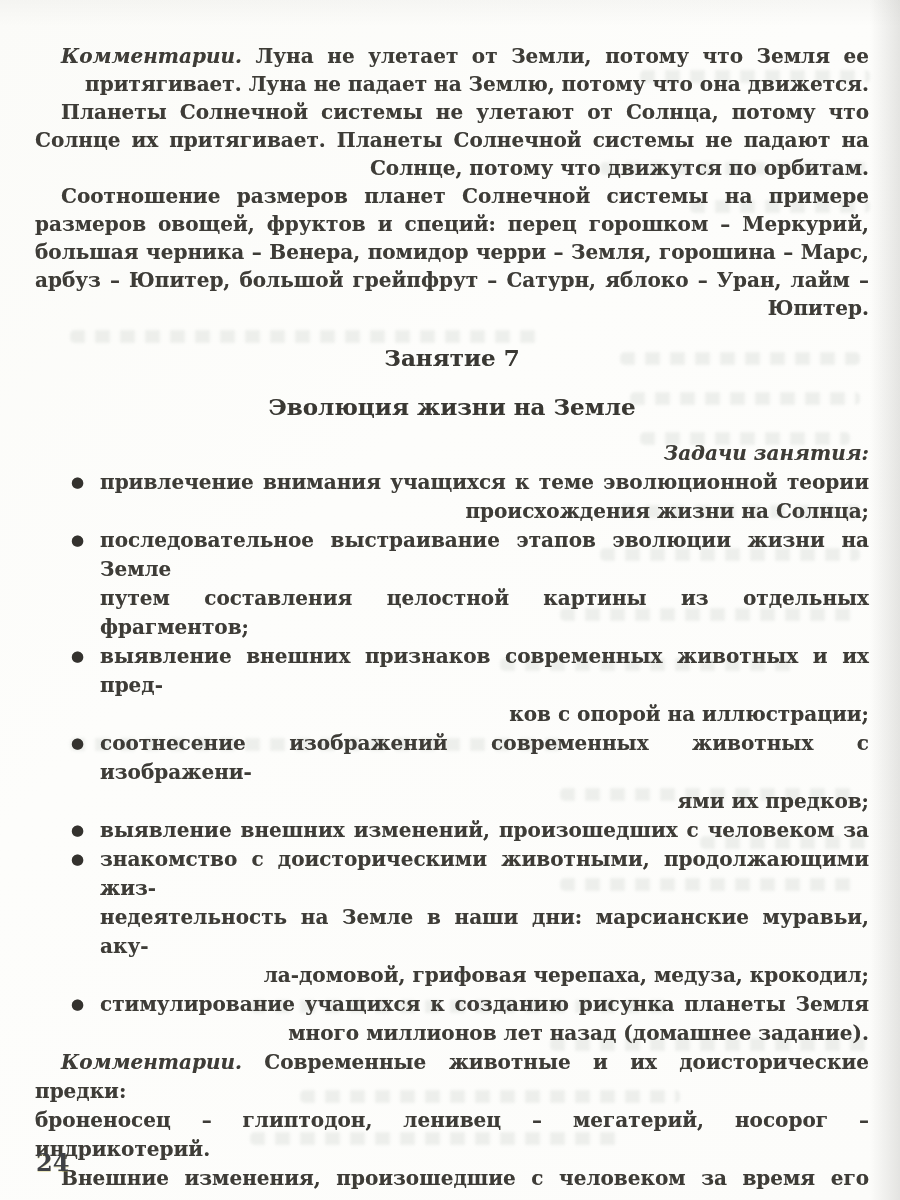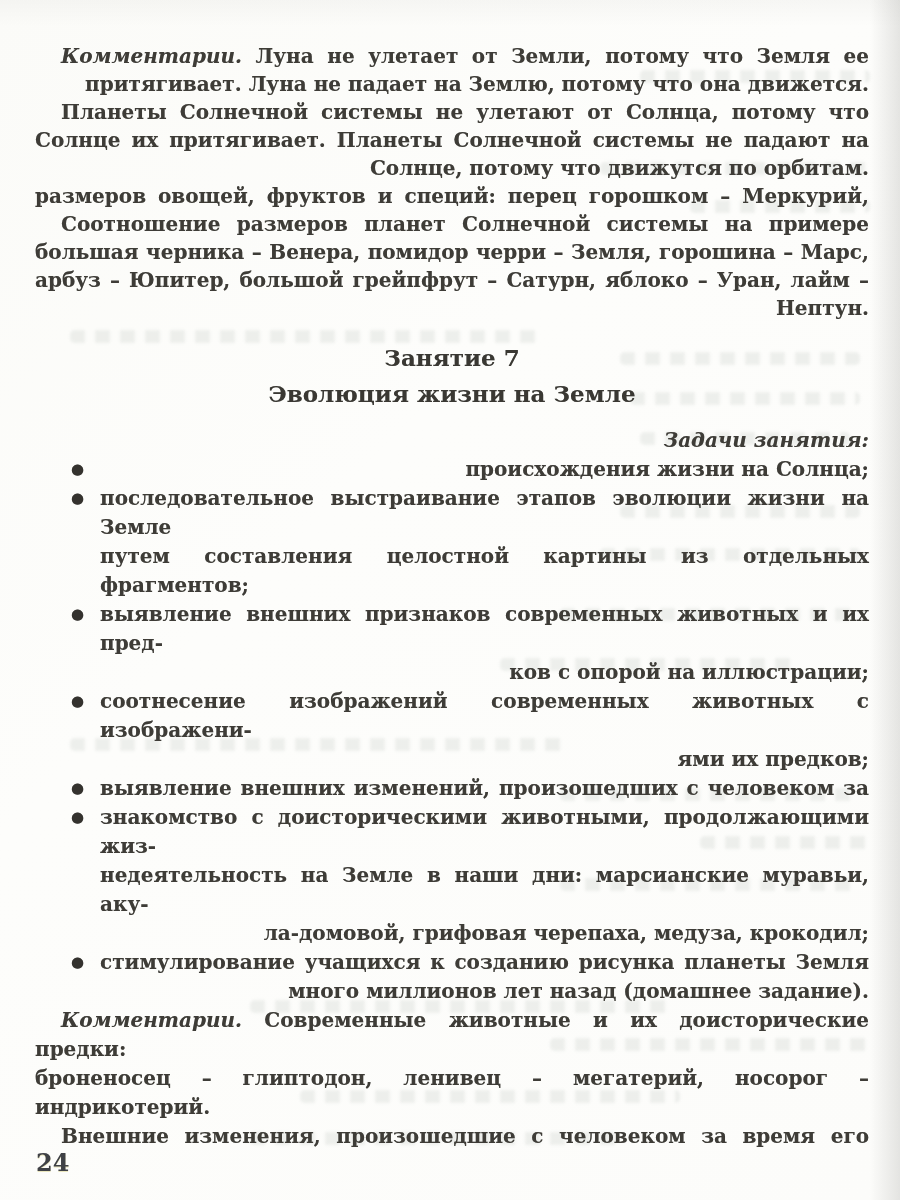--- a/index.html
+++ b/index.html
@@ -37,21 +37,21 @@
   .line.bul,.line.hang{padding-left:65px;}
   .line .bullet{
     position:absolute;left:36px;top:0;
     font-size:15px;line-height:inherit;color:#34322e;
   }
   .line.h1,.line.h2{
     text-align-last:center;
     font-size:23px;line-height:36px;color:#3a3833;
   }
   .line.h1{margin-top:18px;}
-  .line.h2{margin-top:0px;}
+  .line.h2{margin-top:13px;}
   .line.zad{margin-top:14px;}
   .it{font-style:italic;}
   .pagenum{
     position:absolute;left:36px;top:1148px;
     font-size:24px;font-weight:bold;color:#3f4146;
     text-shadow:0 1px 0 rgba(200,190,80,0.35);
   }
   
   .smudge{
     position:absolute;height:13px;border-radius:5px;
@@ -87,29 +87,29 @@
   <div class="smudge" style="left:550px;top:1038px;width:320px;"></div>
   <div class="smudge" style="left:300px;top:1090px;width:380px;"></div>
   <div class="smudge" style="left:250px;top:1132px;width:370px;"></div>
 
   <div class="textbody">
       <div class="line a ind j"><span class="it">Комментарии.</span><span> Луна не улетает от Земли, потому что Земля ее</span></div>
       <div class="line a"><span>притягивает. Луна не падает на Землю, потому что она движется.</span></div>
       <div class="line a ind j"><span>Планеты Солнечной системы не улетают от Солнца, потому что</span></div>
       <div class="line a j"><span>Солнце их притягивает. Планеты Солнечной системы не падают на</span></div>
       <div class="line a"><span>Солнце, потому что движутся по орбитам.</span></div>
+      <div class="line a ind j"><span>Соотношение размеров планет Солнечной системы на примере</span></div>
       <div class="line a j"><span>размеров овощей, фруктов и специй: перец горошком – Меркурий,</span></div>
-      <div class="line a ind j"><span>Соотношение размеров планет Солнечной системы на примере</span></div>
       <div class="line a j"><span>большая черника – Венера, помидор черри – Земля, горошина – Марс,</span></div>
       <div class="line a j"><span>арбуз – Юпитер, большой грейпфрут – Сатурн, яблоко – Уран, лайм –</span></div>
-      <div class="line a"><span>Нептун.</span></div>
+      <div class="line a"><span>Юпитер.</span></div>
       <div class="line h1"><span>Занятие 7</span></div>
       <div class="line h2"><span>Эволюция жизни на Земле</span></div>
       <div class="line zad ind"><span class="it">Задачи занятия:</span></div>
-      <div class="line bul j"><span class="bullet">●</span></div>
+      <div class="line bul j"><span class="bullet">●</span><span>привлечение внимания учащихся к теме эволюционной теории</span></div>
       <div class="line hang"><span>происхождения жизни на Солнца;</span></div>
       <div class="line bul j"><span class="bullet">●</span><span>последовательное выстраивание этапов эволюции жизни на Земле</span></div>
       <div class="line hang j"><span>путем составления целостной картины из отдельных фрагментов;</span></div>
       <div class="line bul j"><span class="bullet">●</span><span>выявление внешних признаков современных животных и их пред-</span></div>
       <div class="line hang"><span>ков с опорой на иллюстрации;</span></div>
       <div class="line bul j"><span class="bullet">●</span><span>соотнесение изображений современных животных с изображени-</span></div>
       <div class="line hang"><span>ями их предков;</span></div>
       <div class="line bul j"><span class="bullet">●</span><span>выявление внешних изменений, произошедших с человеком за</span></div>
       <div class="line bul j"><span class="bullet">●</span><span>знакомство с доисторическими животными, продолжающими жиз-</span></div>
       <div class="line hang j"><span>недеятельность на Земле в наши дни: марсианские муравьи, аку-</span></div>

